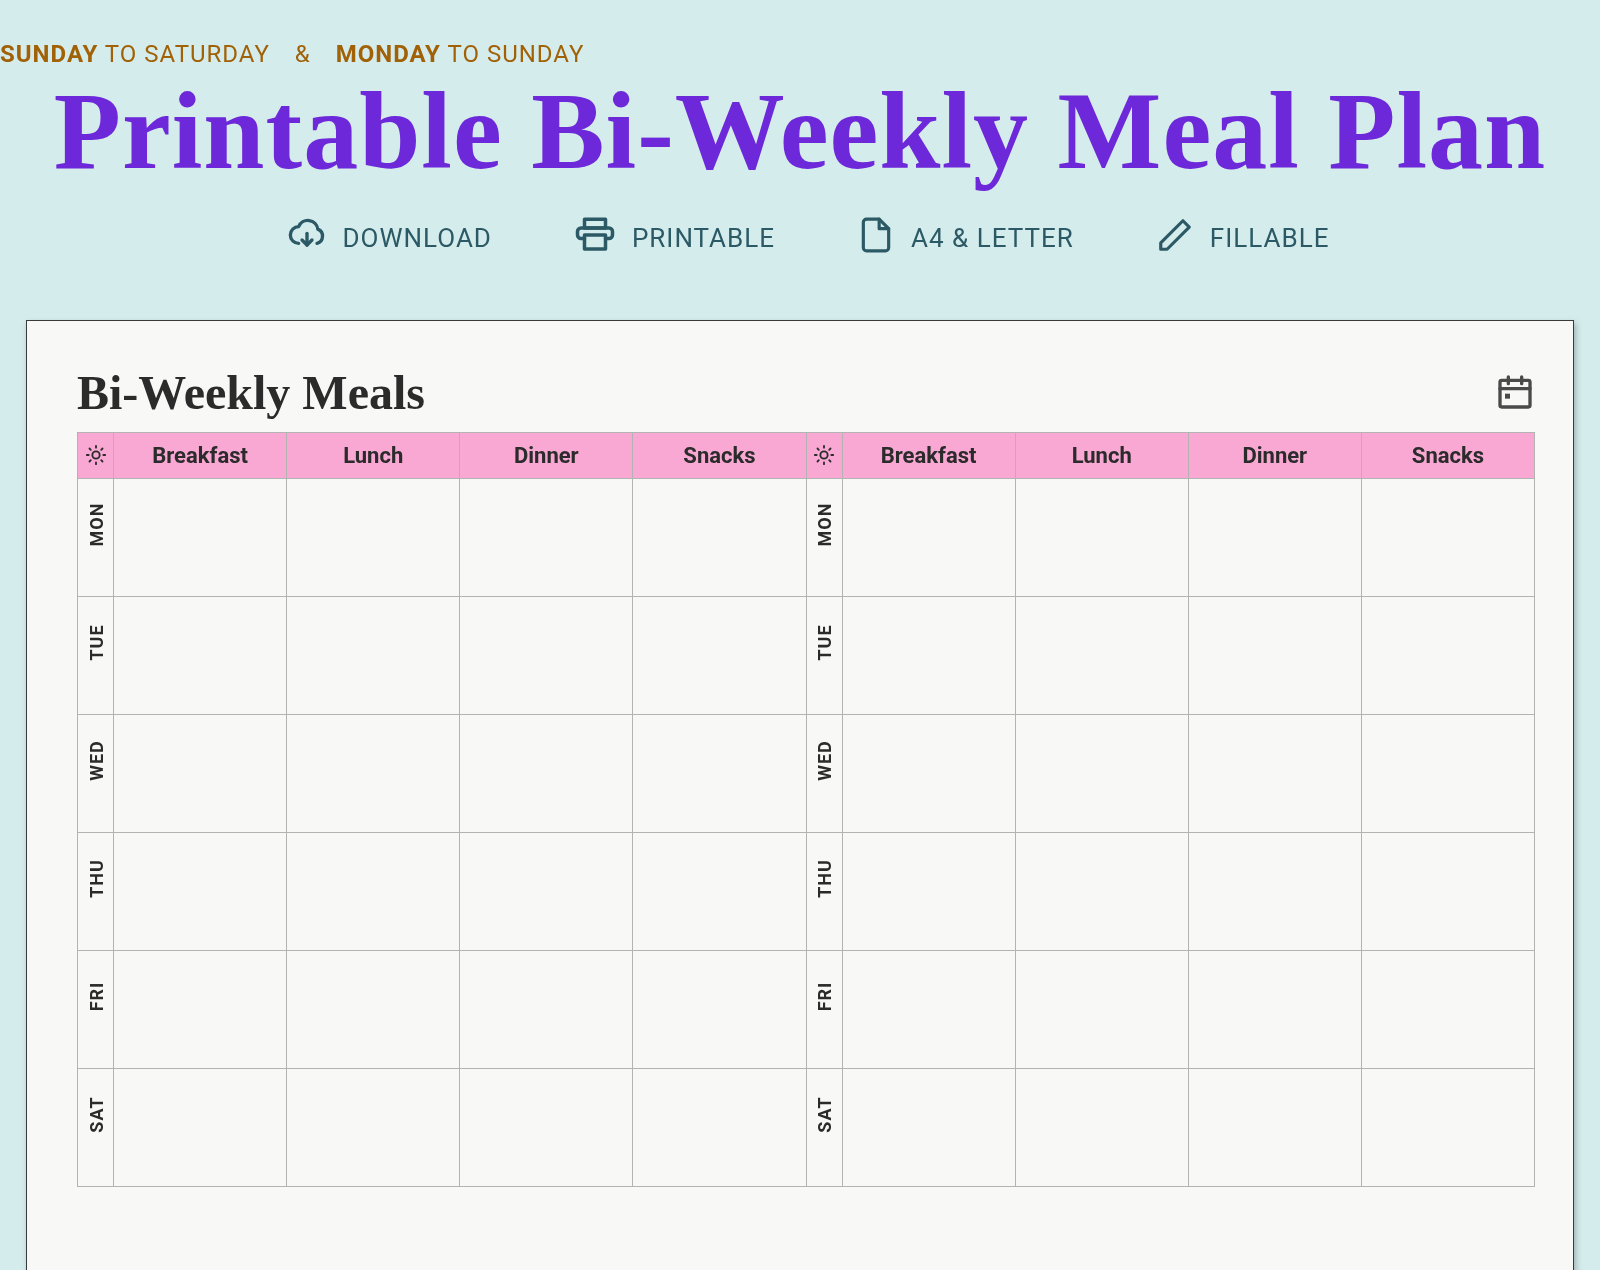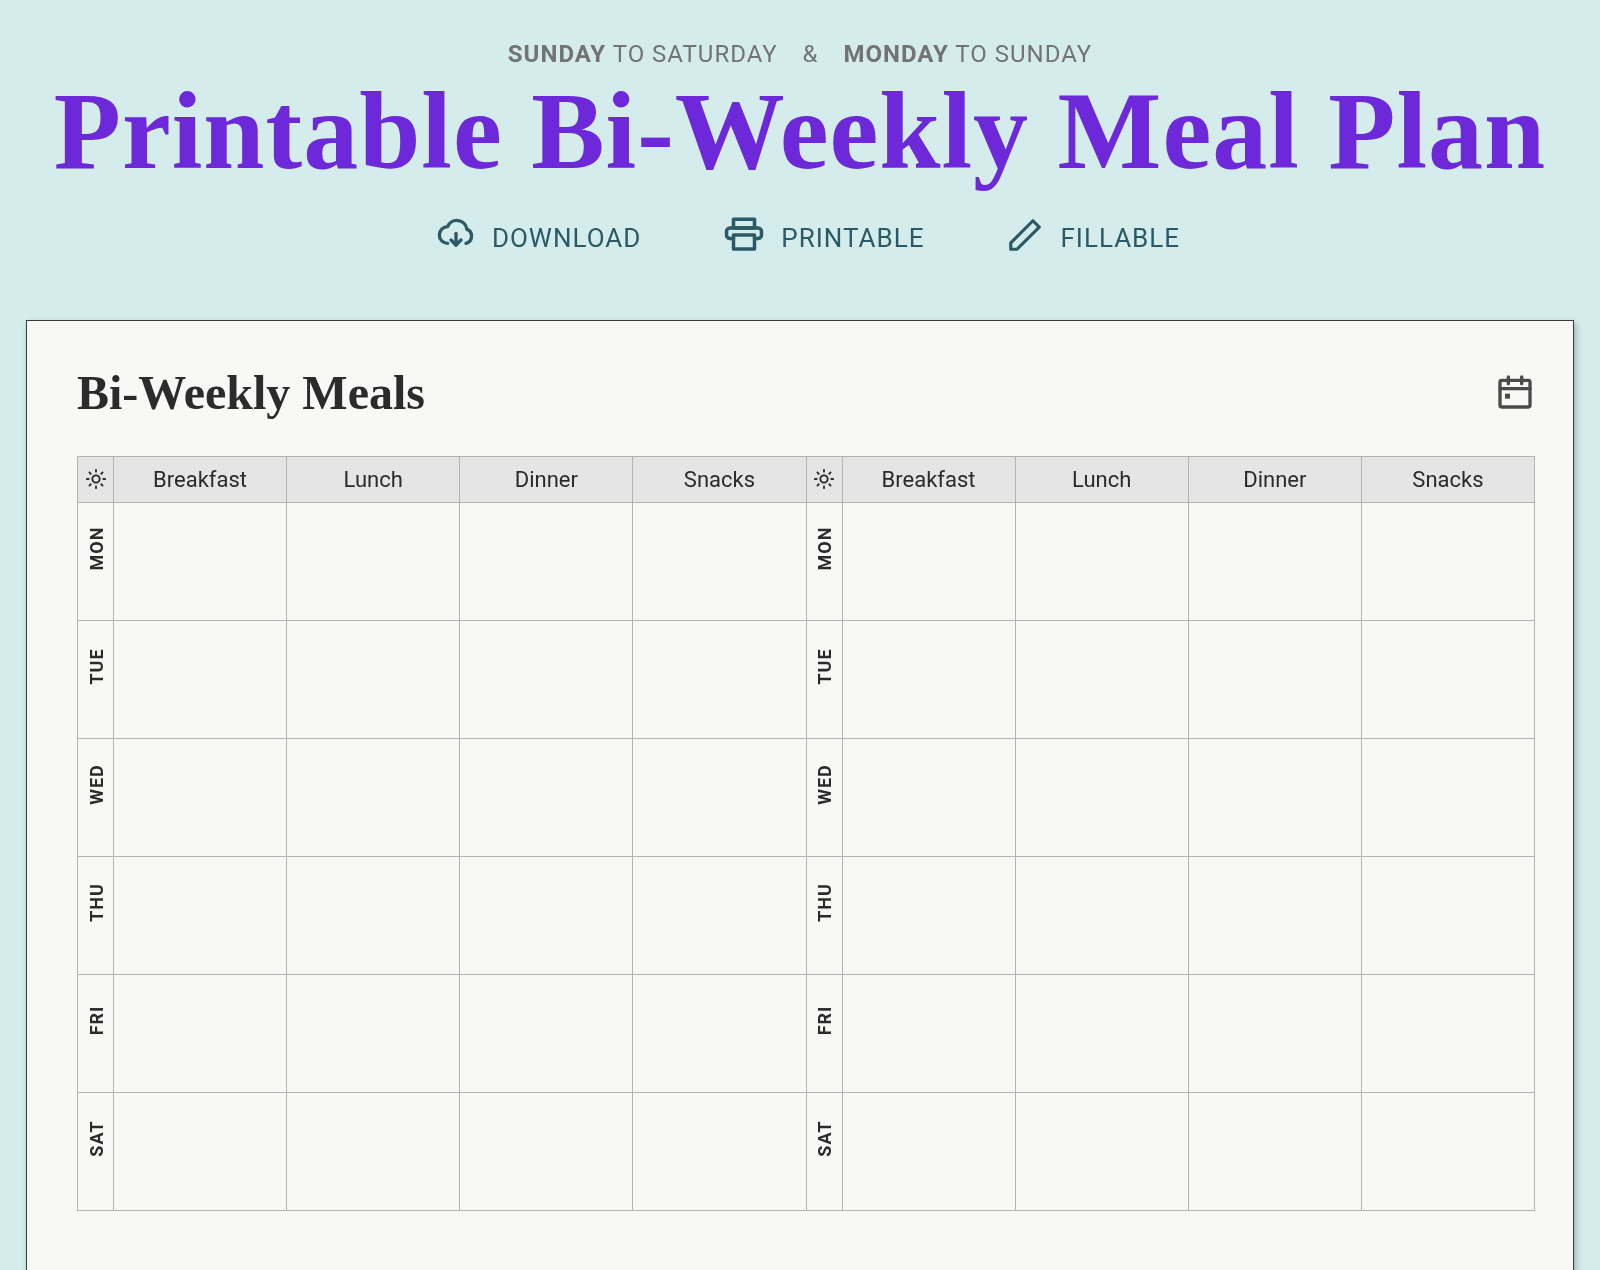--- a/index.html
+++ b/index.html
@@ -8,24 +8,24 @@
     background: #d5ecec;
     font-family: "Segoe UI", Roboto, Arial, sans-serif;
     color: #2b5965;
     overflow: hidden;
   }
   .page {
     width: 1600px;
     padding-top: 40px;
   }
   .tagline {
-    text-align: center;
+    text-align: left;
     font-size: 24px;
     letter-spacing: 1px;
-    color: #737373;
+    color: #a16207;
     font-weight: 400;
   }
   .tagline .strong { font-weight: 700; }
   .tagline .amp { margin: 0 18px; }
   .hero-title {
     text-align: center;
     font-family: "Brush Script MT", "Segoe Script", cursive;
     font-size: 110px;
     color: #6d28d9;
     font-weight: 600;
@@ -59,21 +59,21 @@
     background: #f8f8f7;
     border: 1px solid #3a3a3a;
     box-shadow: 2px 3px 6px rgba(0,0,0,0.25);
     padding: 44px 38px 0 50px;
     height: 1040px;
   }
   .sheet-head {
     display: flex;
     justify-content: space-between;
     align-items: center;
-    margin-bottom: 36px;
+    margin-bottom: 12px;
   }
   .sheet-title {
     font-family: "Brush Script MT", "Segoe Script", cursive;
     font-size: 48px;
     color: #2b2b2b;
     font-weight: 600;
   }
   .calendar-icon svg { display: block; }
 
   table.meal-grid {
@@ -82,25 +82,25 @@
     table-layout: fixed;
   }
   table.meal-grid col.daycol { width: 36px; }
   table.meal-grid col.mealcol { width: auto; }
   table.meal-grid th,
   table.meal-grid td {
     border: 1px solid #b3b3b3;
   }
   table.meal-grid thead th {
     font-size: 22px;
-    font-weight: 400;
+    font-weight: 700;
     color: #2b2b2b;
     padding: 10px 6px;
     text-align: center;
-    background: #e5e5e5;
+    background: #f9a8d4;
   }
   table.meal-grid thead th.sun-cell {
     padding: 4px;
   }
   table.meal-grid tbody td {
     height: 118px;
   }
   table.meal-grid tbody td.day-cell {
     position: relative;
   }
@@ -150,20 +150,32 @@
       <span>
         <svg width="42" height="42" viewBox="0 0 24 24" fill="none" stroke="#2b5965" stroke-width="2" stroke-linecap="round" stroke-linejoin="round">
           <rect x="6" y="3" width="12" height="5"></rect>
           <path d="M6 14H4a2 2 0 0 1-2-2v-2a2 2 0 0 1 2-2h16a2 2 0 0 1 2 2v2a2 2 0 0 1-2 2h-2"></path>
           <rect x="6" y="12" width="12" height="8"></rect>
         </svg>
       </span>
       <span class="bold">PRINTABLE</span>
     </div>
 
+    <div class="feature">
+      <span>
+        <svg width="38" height="38" viewBox="0 0 24 24" fill="none" stroke="#2b5965" stroke-width="2" stroke-linecap="round" stroke-linejoin="round">
+          <path d="M14 2H6a2 2 0 0 0-2 2v16a2 2 0 0 0 2 2h12a2 2 0 0 0 2-2V8z"></path>
+          <path d="M14 2v6h6"></path>
+        </svg>
+      </span>
+      <span>
+        <span class="norm">A4 &amp;</span>
+        <span class="bold">LETTER</span>
+      </span>
+    </div>
 
     <div class="feature">
       <span>
         <svg width="38" height="38" viewBox="0 0 24 24" fill="none" stroke="#2b5965" stroke-width="2" stroke-linecap="round" stroke-linejoin="round">
           <path d="M17 3l4 4L7 21H3v-4L17 3z"></path>
         </svg>
       </span>
       <span class="bold">FILLABLE</span>
     </div>
 

